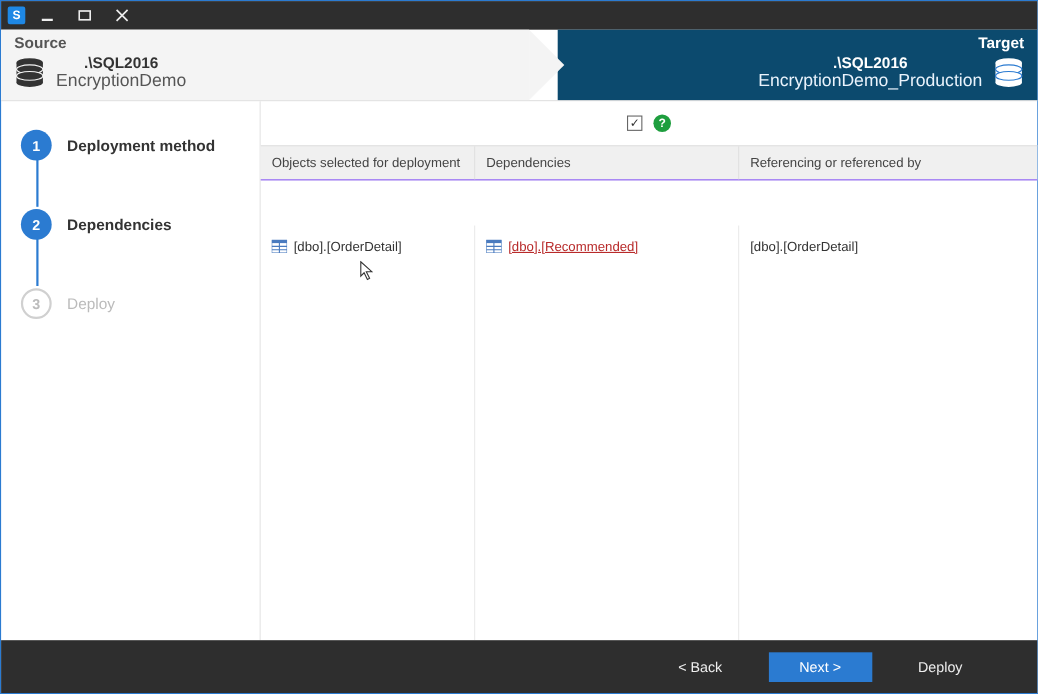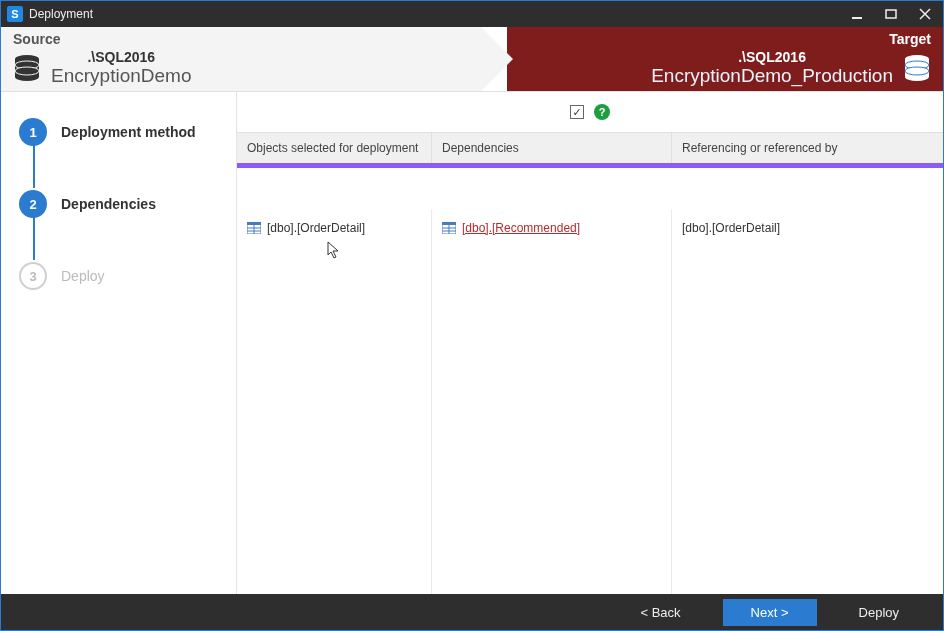--- a/index.html
+++ b/index.html
@@ -66,42 +66,42 @@
     position: absolute;
     right: -32px;
     top: 0;
     width: 0; height: 0;
     border-top: 32px solid transparent;
     border-bottom: 32px solid transparent;
     border-left: 32px solid #f4f4f4;
   }
   .header .target {
     flex: 1;
-    background: #7f1d1d;
+    background: #0c4a6e;
     color: #fff;
     padding: 4px 12px 6px 12px;
     text-align: right;
     display: flex;
     flex-direction: column;
   }
   .header .small-label {
     font-size: 14px;
     font-weight: 600;
     color: #555;
   }
   .header .target .small-label { color: #fff; }
   .server-row {
     display: flex;
     align-items: center;
     gap: 10px;
     margin-top: 2px;
   }
   .server-row.right { justify-content: flex-end; }
   .server-name { font-size: 14px; font-weight: 600; text-align: center; }
-  .db-name { font-size: 19px; color: #555; }
+  .db-name { font-size: 16px; color: #555; }
   .target .db-name { color: #eaf3fc; }
   .db-icon svg { display: block; }
 
   
   .main {
     flex: 1;
     display: flex;
     min-height: 0;
     border-top: 1px solid #e0e0e0;
   }
@@ -183,21 +183,21 @@
     background: #1e9e3e;
     color: #fff;
     display: inline-flex; align-items: center; justify-content: center;
     font-size: 11px; font-weight: bold;
   }
   .columns-header {
     display: grid;
     grid-template-columns: 195px 240px 1fr;
     background: #f0f0f0;
     border-top: 1px solid #e0e0e0;
-    border-bottom: 5px solid #8b5cf6;
+    border-bottom: 1px solid #8b5cf6;
     font-size: 12px;
     color: #444;
   }
   .columns-header > div {
     padding: 8px 10px;
     border-right: 1px solid #e0e0e0;
   }
   .columns-header > div:last-child { border-right: none; }
   .columns-body {
     display: grid;
@@ -231,48 +231,47 @@
   }
   .cursor {
     position: relative;
     left: 80px; top: 4px;
     width: 14px; height: 18px;
   }
   .cursor svg { display:block; }
 
   
   .footer {
-    height: 36px;
+    height: 48px;
     background: #2e2e2e;
     display: flex;
     align-items: center;
     justify-content: flex-end;
     gap: 14px;
-    padding: 0 16px;
+    padding: 0 40px;
     color: #eee;
     font-size: 13px;
   }
   .footer .btn {
     padding: 6px 28px;
     cursor: pointer;
   }
   .footer .btn.text { background: transparent; color: #eee; }
   .footer .btn.primary {
     background: #2b7bd1;
     color: #fff;
   }
 </style>
 </head>
 <body>
 
 <div class="window">
 
   <div class="titlebar">
     <div class="app-icon">S</div>
-    <div class="title-text">Deployment</div>
     <div class="win-controls">
       <div class="win-btn">
         <svg width="12" height="12">
             <line x1="1" y1="10" x2="11" y2="10" stroke-width="2"></line>
           </svg>
       </div>
       <div class="win-btn">
         <svg width="12" height="12">
             <rect x="1" y="2" width="10" height="8" fill="none" stroke-width="1.5"></rect>
           </svg>

